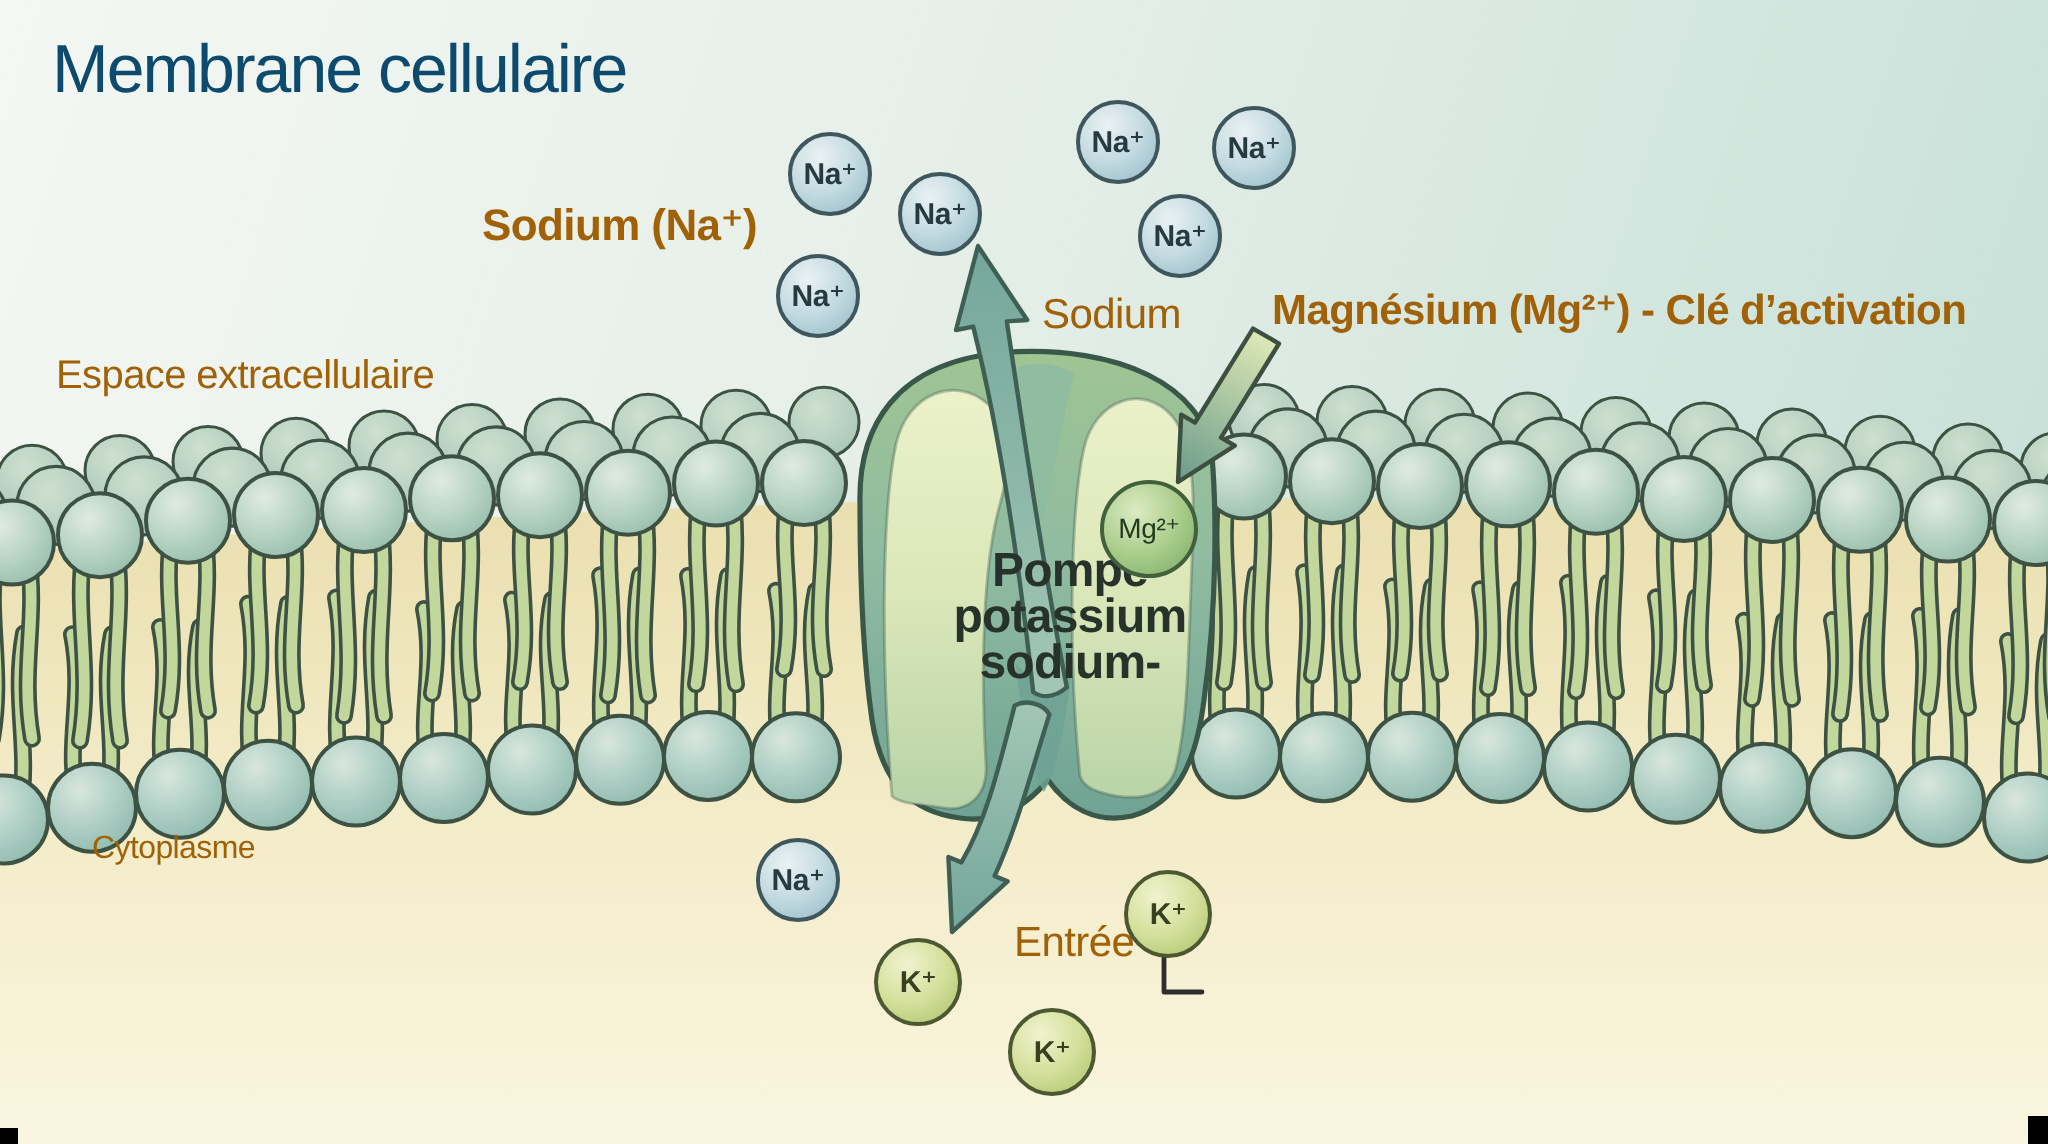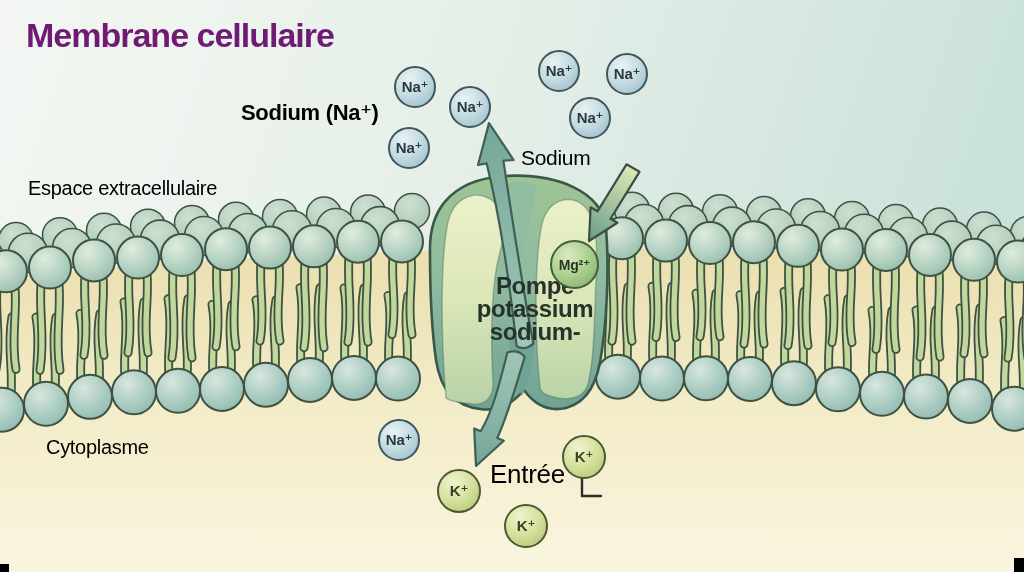--- a/index.html
+++ b/index.html
@@ -4,25 +4,25 @@
 <title>Membrane cellulaire</title>
 <style>
   html,body{margin:0;padding:0;background:#555;}
   .stage{
     position:relative;width:1024px;height:572px;overflow:hidden;
     font-family:"Liberation Sans","DejaVu Sans",sans-serif;
     background:#e9efe6;
   }
   .stage svg{position:absolute;left:0;top:0;z-index:0;}
   .lbl{
-    position:absolute;z-index:2;color:#000000;white-space:nowrap;
+    position:absolute;z-index:2;color:#a16207;white-space:nowrap;
     letter-spacing:-0.3px;line-height:1.1;
   }
   .lbl.bold{font-weight:700;}
-  .title{font-size:34px;font-weight:700;letter-spacing:-1px;color:#701a75;}
+  .title{font-size:34px;font-weight:400;letter-spacing:-1px;color:#0c4a6e;}
   .pump-label{
     text-align:center;transform:translateX(-50%);
     font-size:24px;font-weight:700;line-height:23px;color:#27322b;letter-spacing:-0.4px;
   }
   .pump-label span{display:block;}
   .ion{
     position:absolute;z-index:3;border-radius:50%;
     display:flex;align-items:center;justify-content:center;
     font-weight:600;letter-spacing:-0.2px;
   }
@@ -30,21 +30,21 @@
     width:38px;height:38px;font-size:15px;color:#273a40;
     background:radial-gradient(circle at 36% 28%, #eaf2f3 0%, #c4dbe1 48%, #93b9c6 100%);
     border:2px solid #3f565c;
   }
   .ion.k{
     width:40px;height:40px;font-size:15px;color:#37411f;
     background:radial-gradient(circle at 36% 28%, #f0f3cf 0%, #d4e09c 50%, #adc16a 100%);
     border:2px solid #4c5831;
   }
   .ion.mg{
-    width:45px;height:45px;font-size:14px;font-weight:700;color:#243a20;
+    width:45px;height:45px;font-size:14px;font-weight:400;color:#243a20;
     background:radial-gradient(circle at 36% 30%, #dcebc1 0%, #a9cd8b 52%, #78a865 100%);
     border:2px solid #42603c;
   }
   .corner-mark{position:absolute;background:#000;z-index:4;}
 </style>
 </head>
 <body>
 
 <div class="stage">
 
@@ -380,30 +380,31 @@
     </svg>
 
   <div class="lbl title" style="left:26px;top:17px">Membrane cellulaire</div>
 
   <div class="lbl" style="left:28px;top:177px;font-size:20px">Espace extracellulaire</div>
 
   <div class="lbl bold" style="left:241px;top:101px;font-size:22px">Sodium (Na⁺)</div>
 
   <div class="lbl" style="left:521px;top:146px;font-size:21px">Sodium</div>
 
+  <div class="lbl bold" style="left:636px;top:144px;font-size:21px">Magnésium (Mg²⁺) - Clé d’activation</div>
 
   <div class="lbl pump-label" style="left:535px;top:274px">
     <span>Pompe</span>
     <span>potassium</span>
     <span>sodium-</span>
   </div>
 
-  <div class="lbl" style="left:46px;top:436px;font-size:20px">Cytoplasme</div>
-
-  <div class="lbl" style="left:490px;top:460px;font-size:26px">Entrée</div>
+  <div class="lbl" style="left:46px;top:416px;font-size:16px">Cytoplasme</div>
+
+  <div class="lbl" style="left:507px;top:460px;font-size:21px">Entrée</div>
 
 
   <div class="ion na" style="left:394px;top:66px">Na⁺</div>
   <div class="ion na" style="left:449px;top:86px">Na⁺</div>
   <div class="ion na" style="left:388px;top:127px">Na⁺</div>
   <div class="ion na" style="left:538px;top:50px">Na⁺</div>
   <div class="ion na" style="left:606px;top:53px">Na⁺</div>
   <div class="ion na" style="left:569px;top:97px">Na⁺</div>
   <div class="ion na" style="left:378px;top:419px">Na⁺</div>
 

